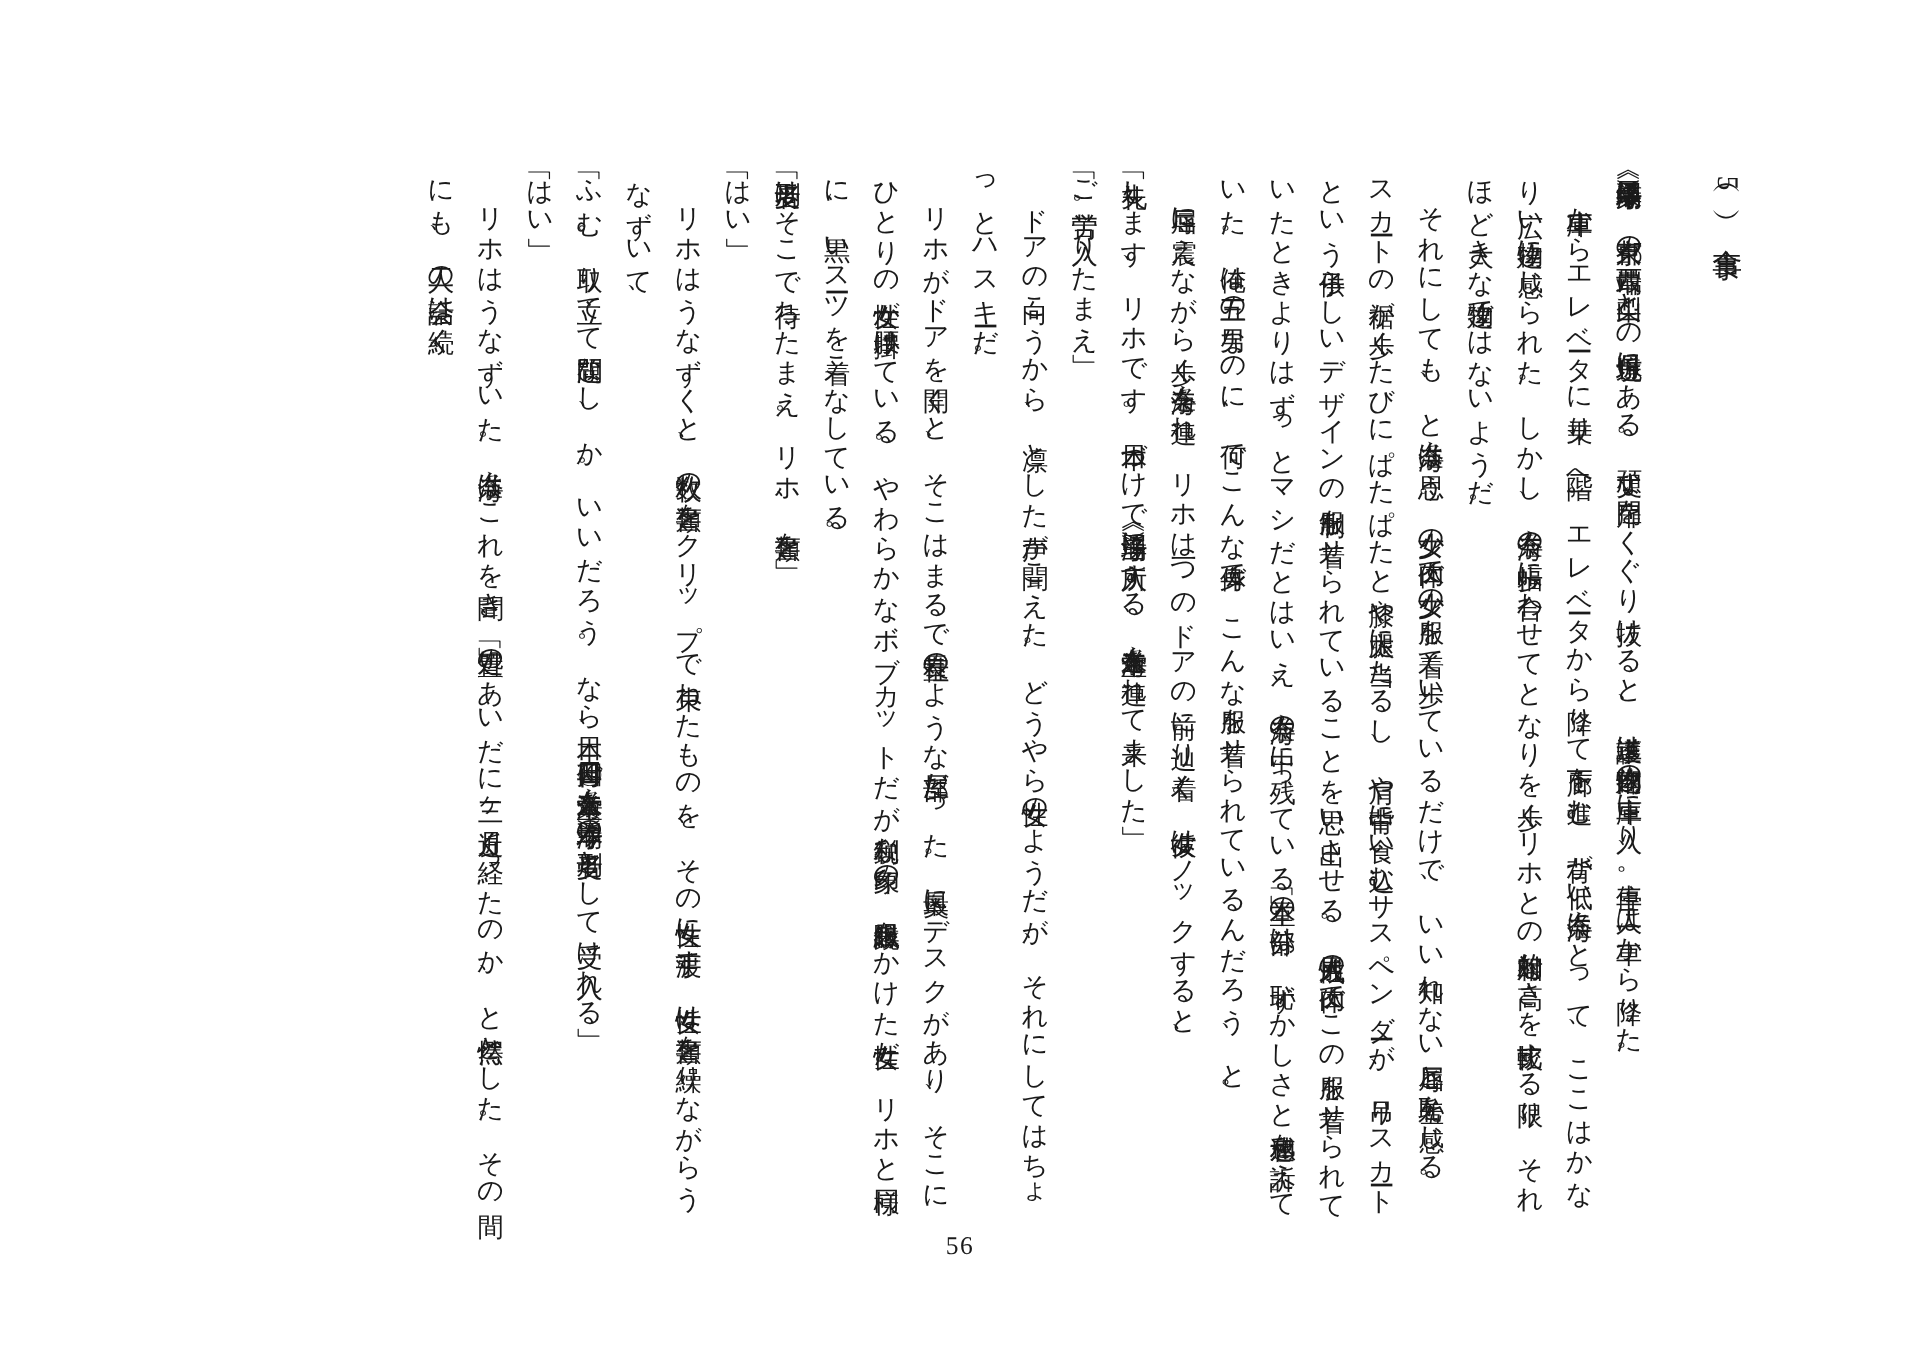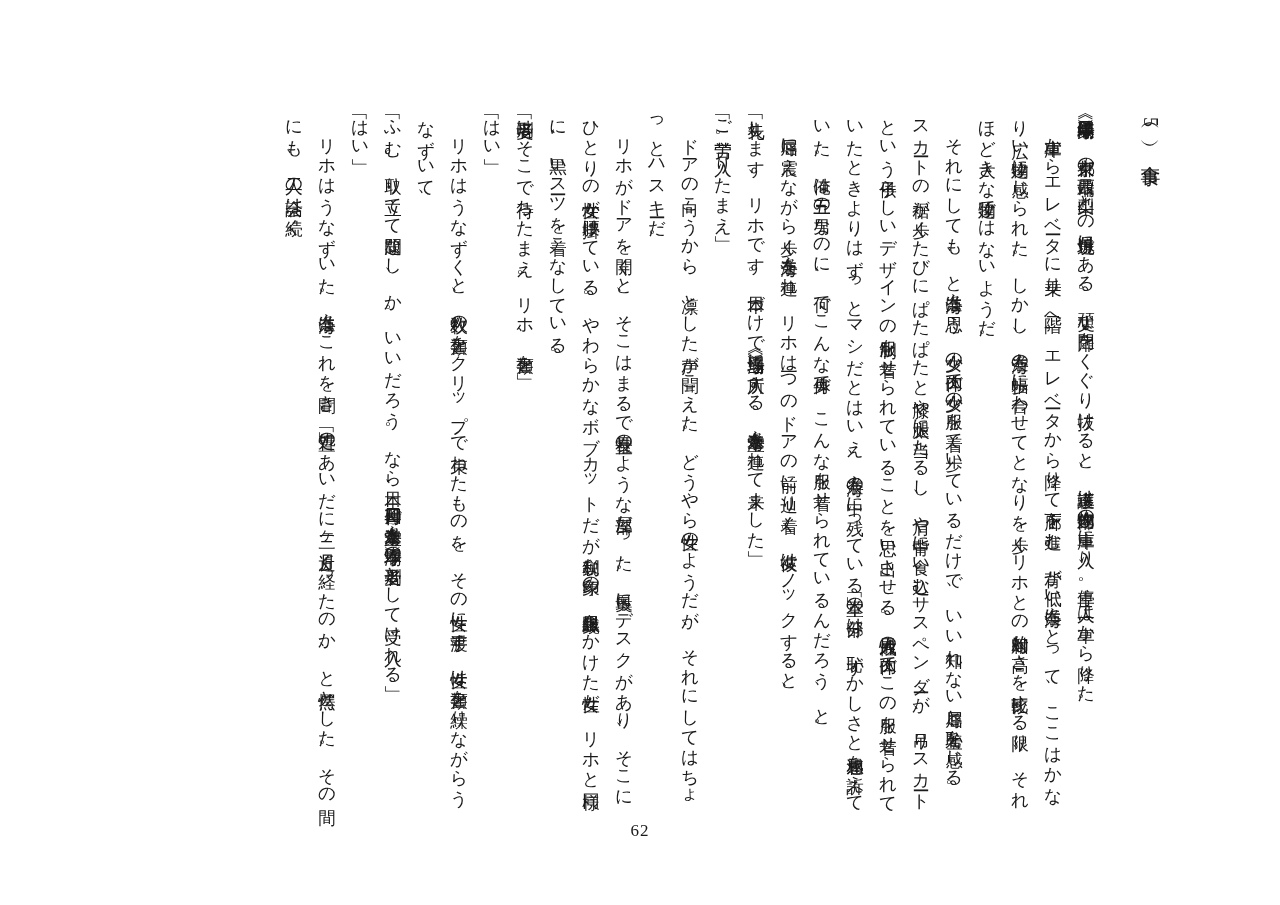--- a/index.html
+++ b/index.html
@@ -71,14 +71,14 @@
       <p class="indent">ドアの向こうから、凛とした声が聞こえた。どうやら女性のようだが、それにしてはちょっとハスキーだ。</p>
       <p class="indent">リホがドアを開くと、そこはまるで社長室のような部屋だった。最奥にデスクがあり、そこにひとりの女性が腰掛けている。やわらかなボブカットだが鋭利な印象の、黒縁眼鏡をかけた女性だ。リホと同様に、黒いスーツを着こなしている。</p>
       <p>「受刑者はそこで待ちたまえ。リホ、書類を」</p>
       <p>「はい」</p>
       <p class="indent">リホはうなずくと、数枚の書類をクリップで束ねたものを、その女性に手渡す。女性は書類を繰りながらうなずいて、</p>
       <p>「ふむ。取り立てて問題なし、か。いいだろう。なら本日、四月二〇日付で堂本奈々海を本《浄罪場》の受刑者として受け入れる」</p>
       <p>「はい」</p>
       <p class="indent">リホはうなずいた。奈々海はこれを聞き、「処置」のあいだに三ヶ月近く経ったのか、と愕然とした。その間にも、二人の会話は続く。</p>
     </div>
 
-  <div class="page-number">62</div>
+  <div class="page-number">56</div>
 </div>
 
 </body></html>

